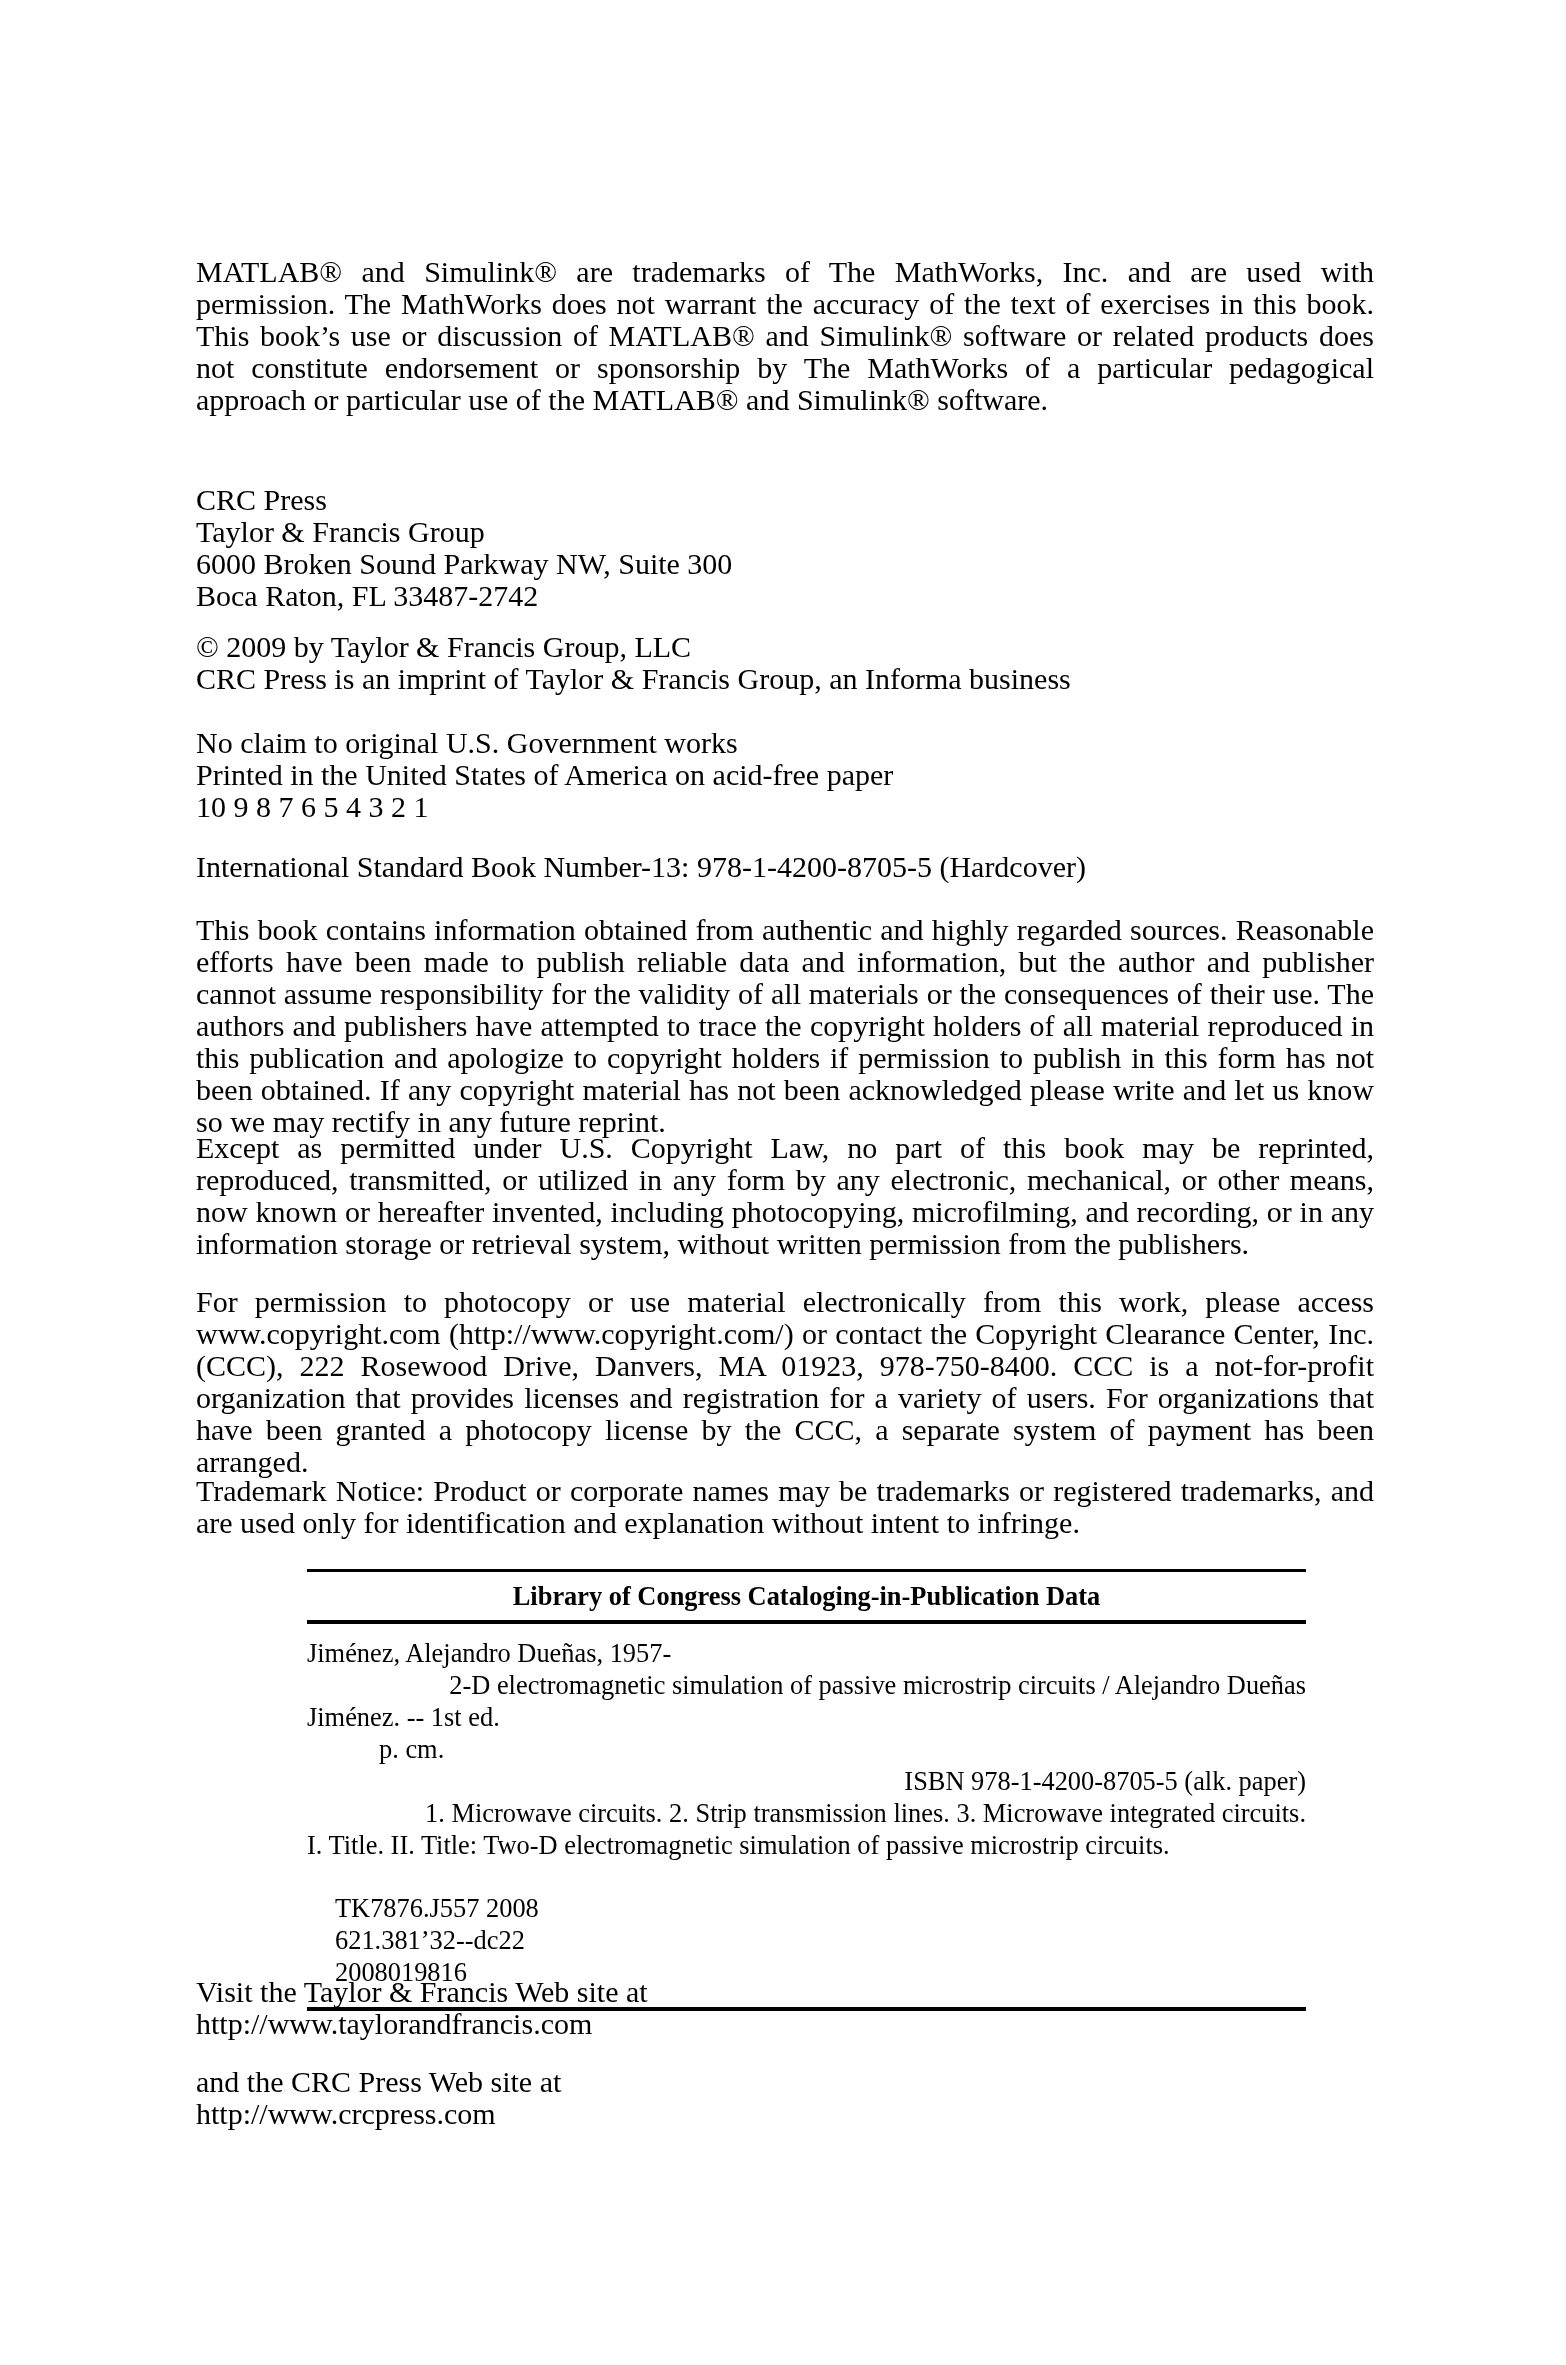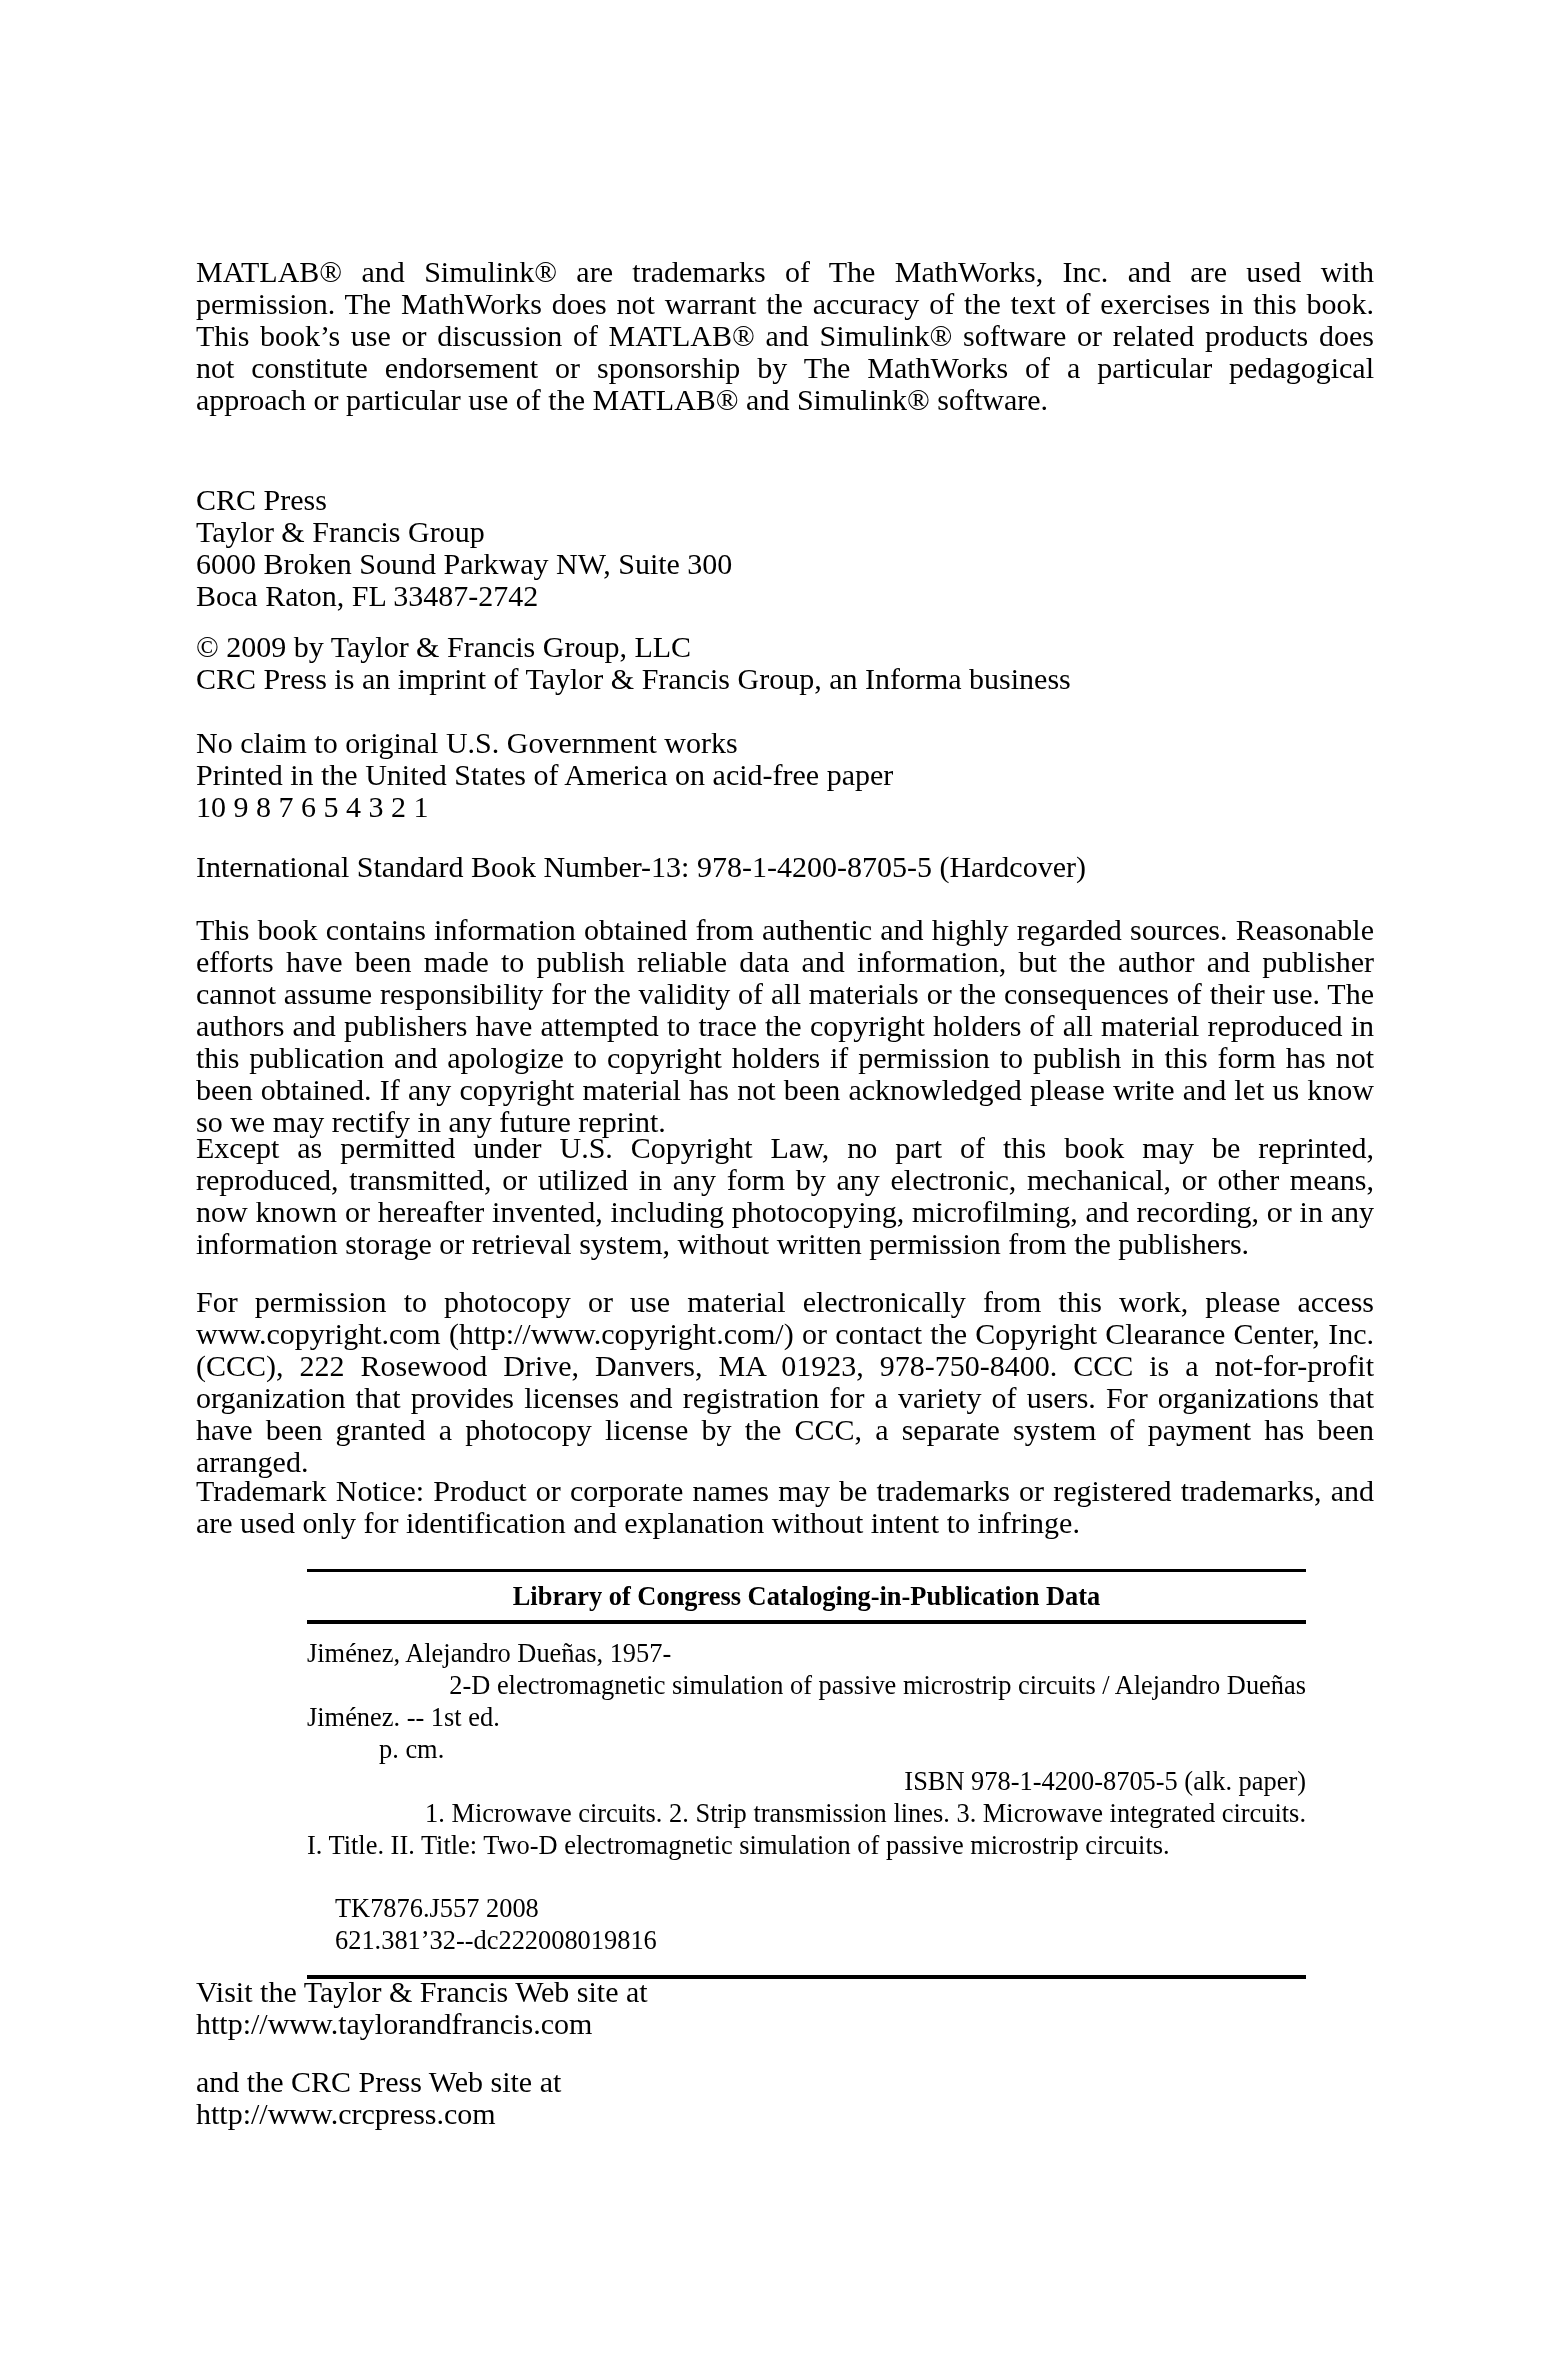--- a/index.html
+++ b/index.html
@@ -35,21 +35,21 @@
     text-align: center;
     font-weight: bold;
     padding: 8px 0;
     line-height: 32px;
   }
   .loc-entries { margin-top: 13.6px; }
   .ind0 { padding-left: 0; }
   .ind1 { padding-left: 24px; text-align: right; }
   .ind2 { padding-left: 72px; }
   .loc-callblock { margin-top: 31px; margin-left: 28px; }
-  .dewey-row { display: flex; justify-content: flex-start; }
+  .dewey-row { display: flex; justify-content: space-between; flex-direction: column; }
   .loc-bottom-rule { margin-top: 19px; }
 
   .footer-gap { margin-top: 26px; }
 </style>
 </head>
 <body>
 
 <div class="block just" style="top:256px">MATLAB® and Simulink® are trademarks of The MathWorks, Inc. and are used with permission. The MathWorks does not warrant the accuracy of the text of exercises in this book. This book’s use or discussion of MATLAB® and Simulink® software or related products does not constitute endorsement or sponsorship by The MathWorks of a particular pedagogical approach or particular use of the MATLAB® and Simulink® software.</div>
 
 <div class="block tight" style="top:484px">

